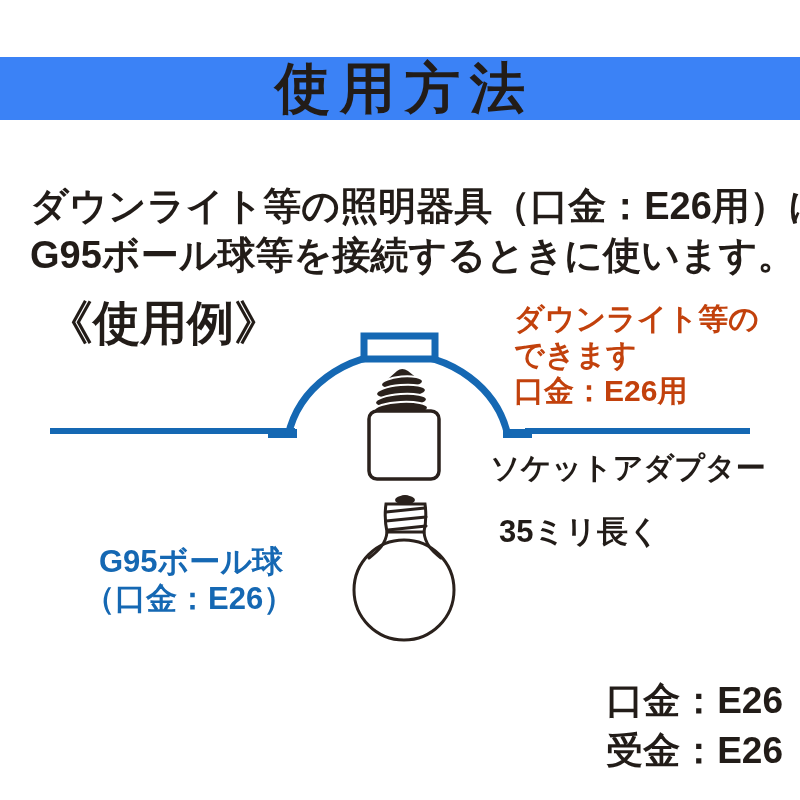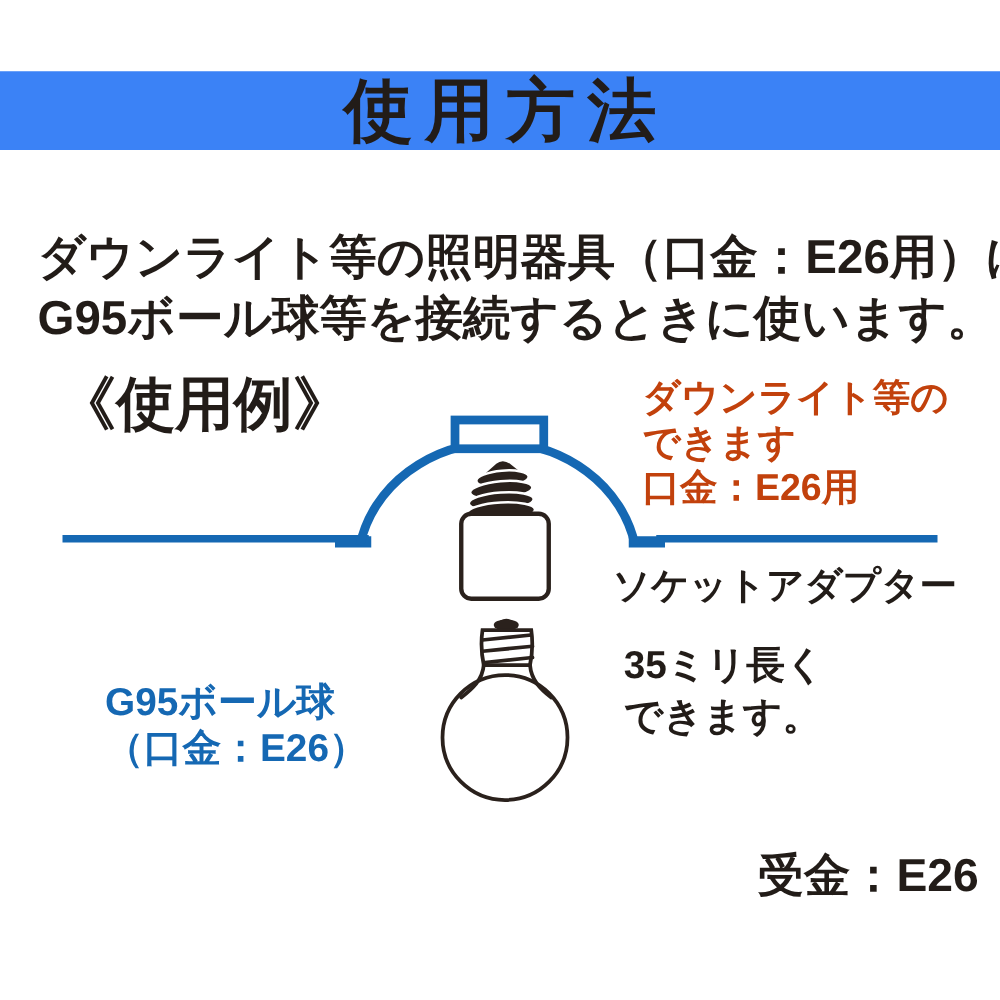--- a/index.html
+++ b/index.html
@@ -29,21 +29,21 @@
     left:514px;top:301px;font-size:30px;font-weight:bold;line-height:36px;
     white-space:nowrap;
   }
   #adapter-label{
     left:443px;top:448px;font-size:30px;font-weight:bold;white-space:nowrap;margin-left:47px;
   }
   #bulb-label{
     left:84px;top:543px;font-size:31px;font-weight:bold;line-height:37px;
     white-space:nowrap;
   }
-  #bulb-label .l1{}
+  #bulb-label .l1{margin-left:15px;}
   #note{
     left:499px;top:511px;font-size:31px;font-weight:bold;line-height:41px;
     white-space:nowrap;
   }
   #specs{
     right:17px;top:676px;font-size:37px;font-weight:bold;line-height:50px;
     text-align:right;white-space:nowrap;
   }
 </style>
 </head>
@@ -110,18 +110,18 @@
 
 <div id="adapter-label" class="abs">ソケットアダプター</div>
 
 <div id="bulb-label" class="abs" style="color:#1568b3;">
   <div class="l1">G95ボール球</div>
   <div>（口金：E26）</div>
 </div>
 
 <div id="note" class="abs">
   <div>35ミリ長く</div>
-  <div>できます。</div>
 </div>
 
 <div id="specs" class="abs">
+  <div>口金：E26</div>
   <div>受金：E26</div>
 </div>
 
 </body></html>

